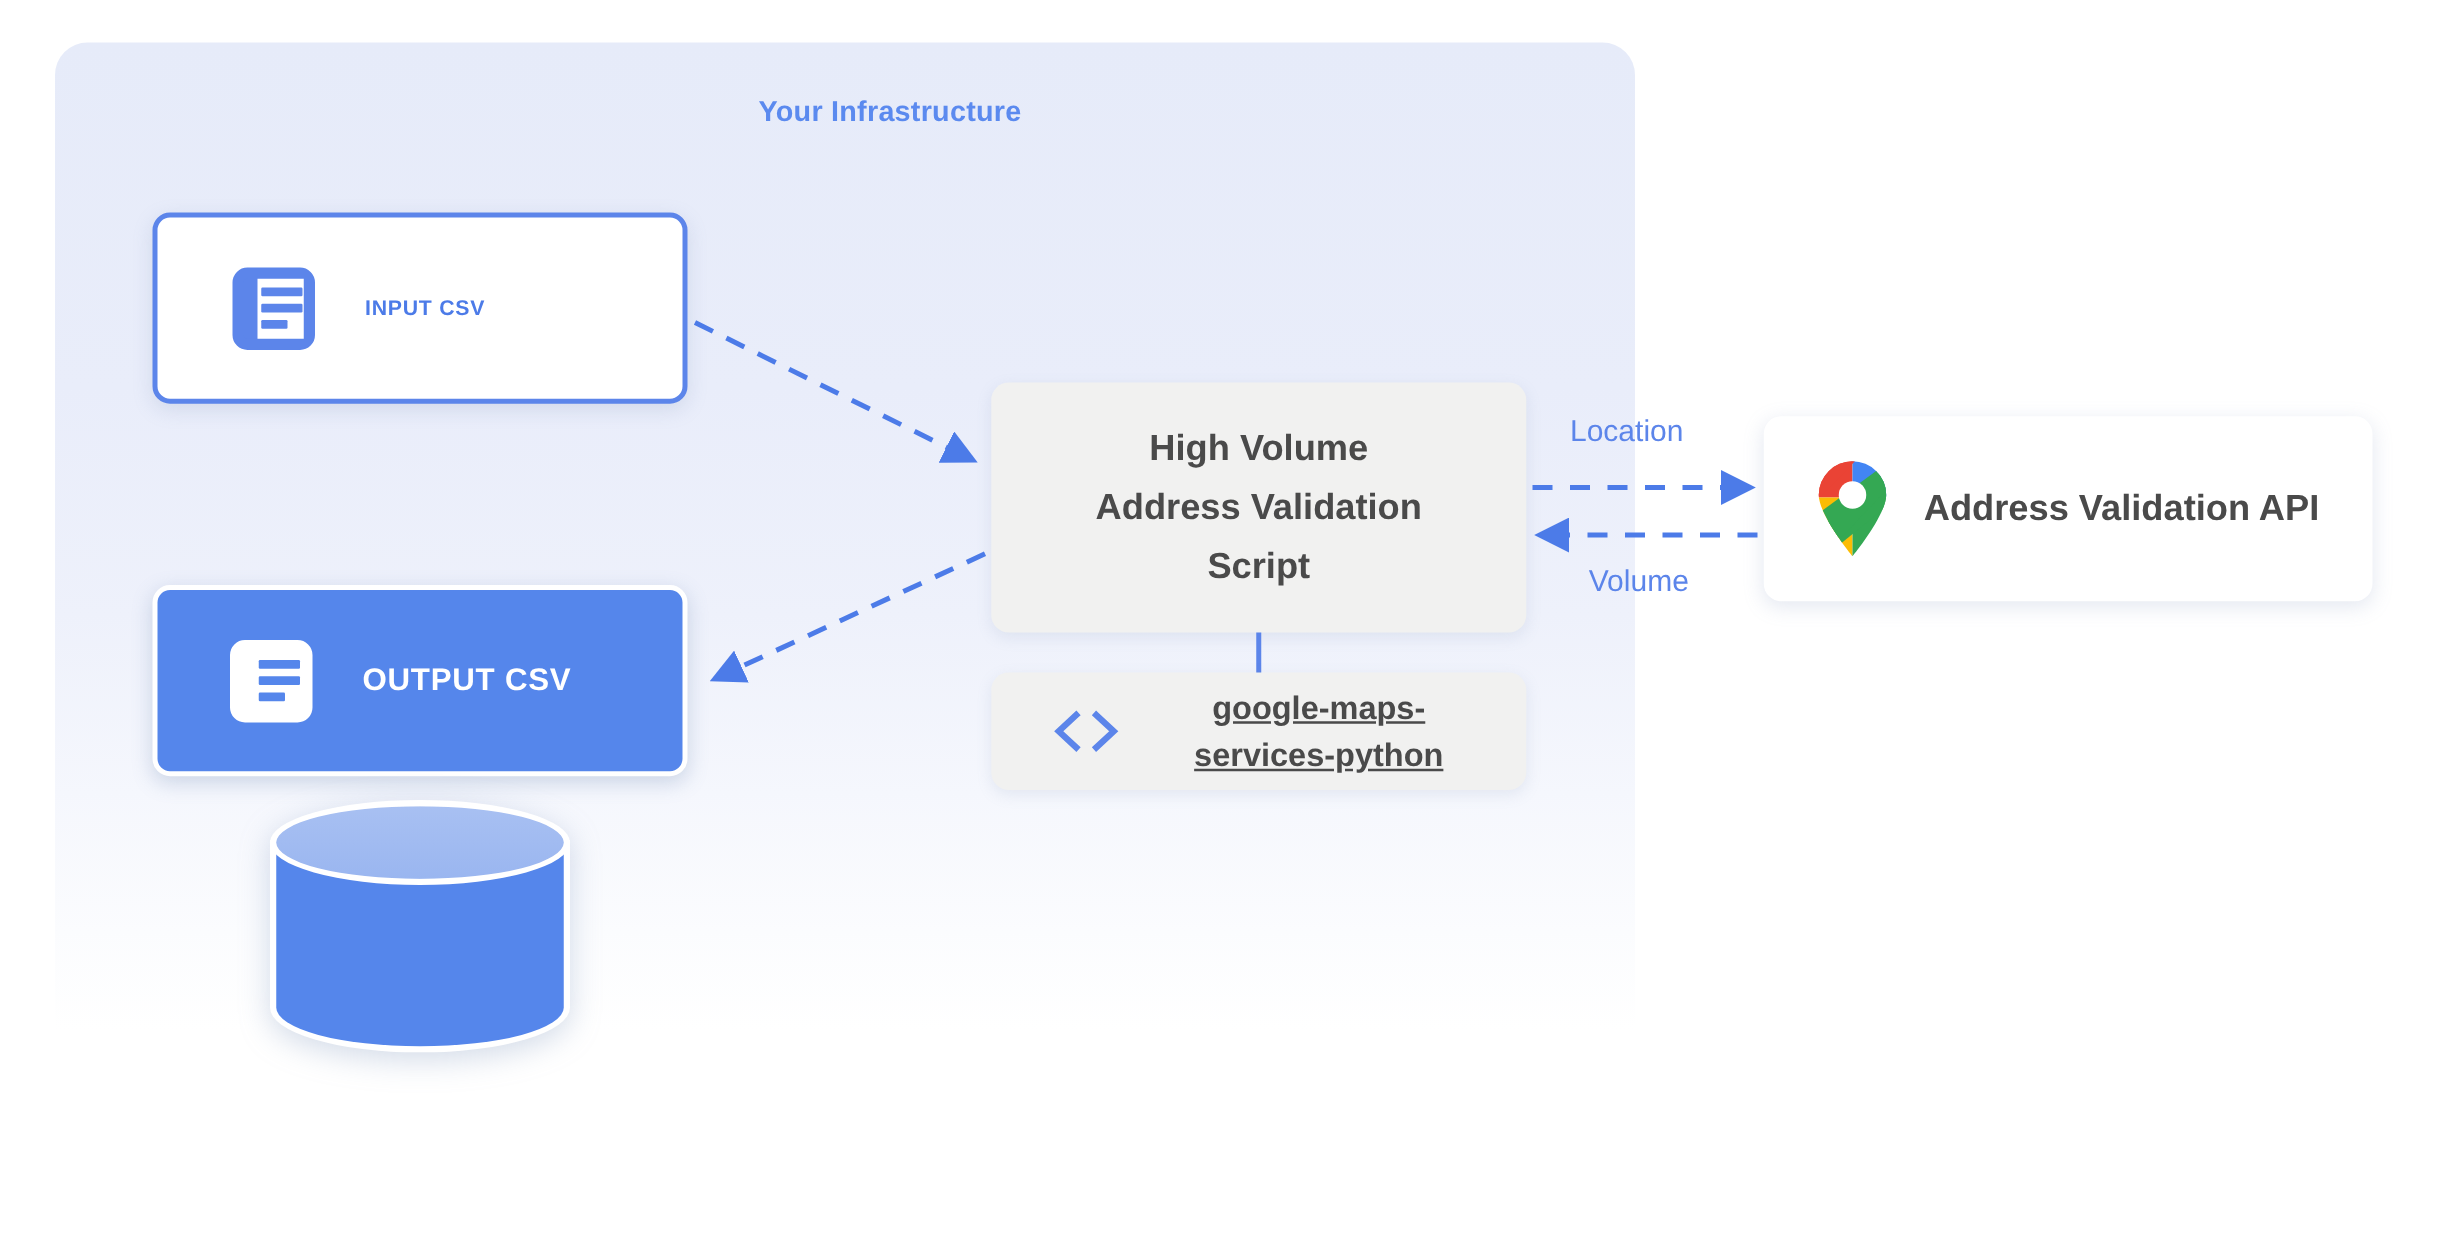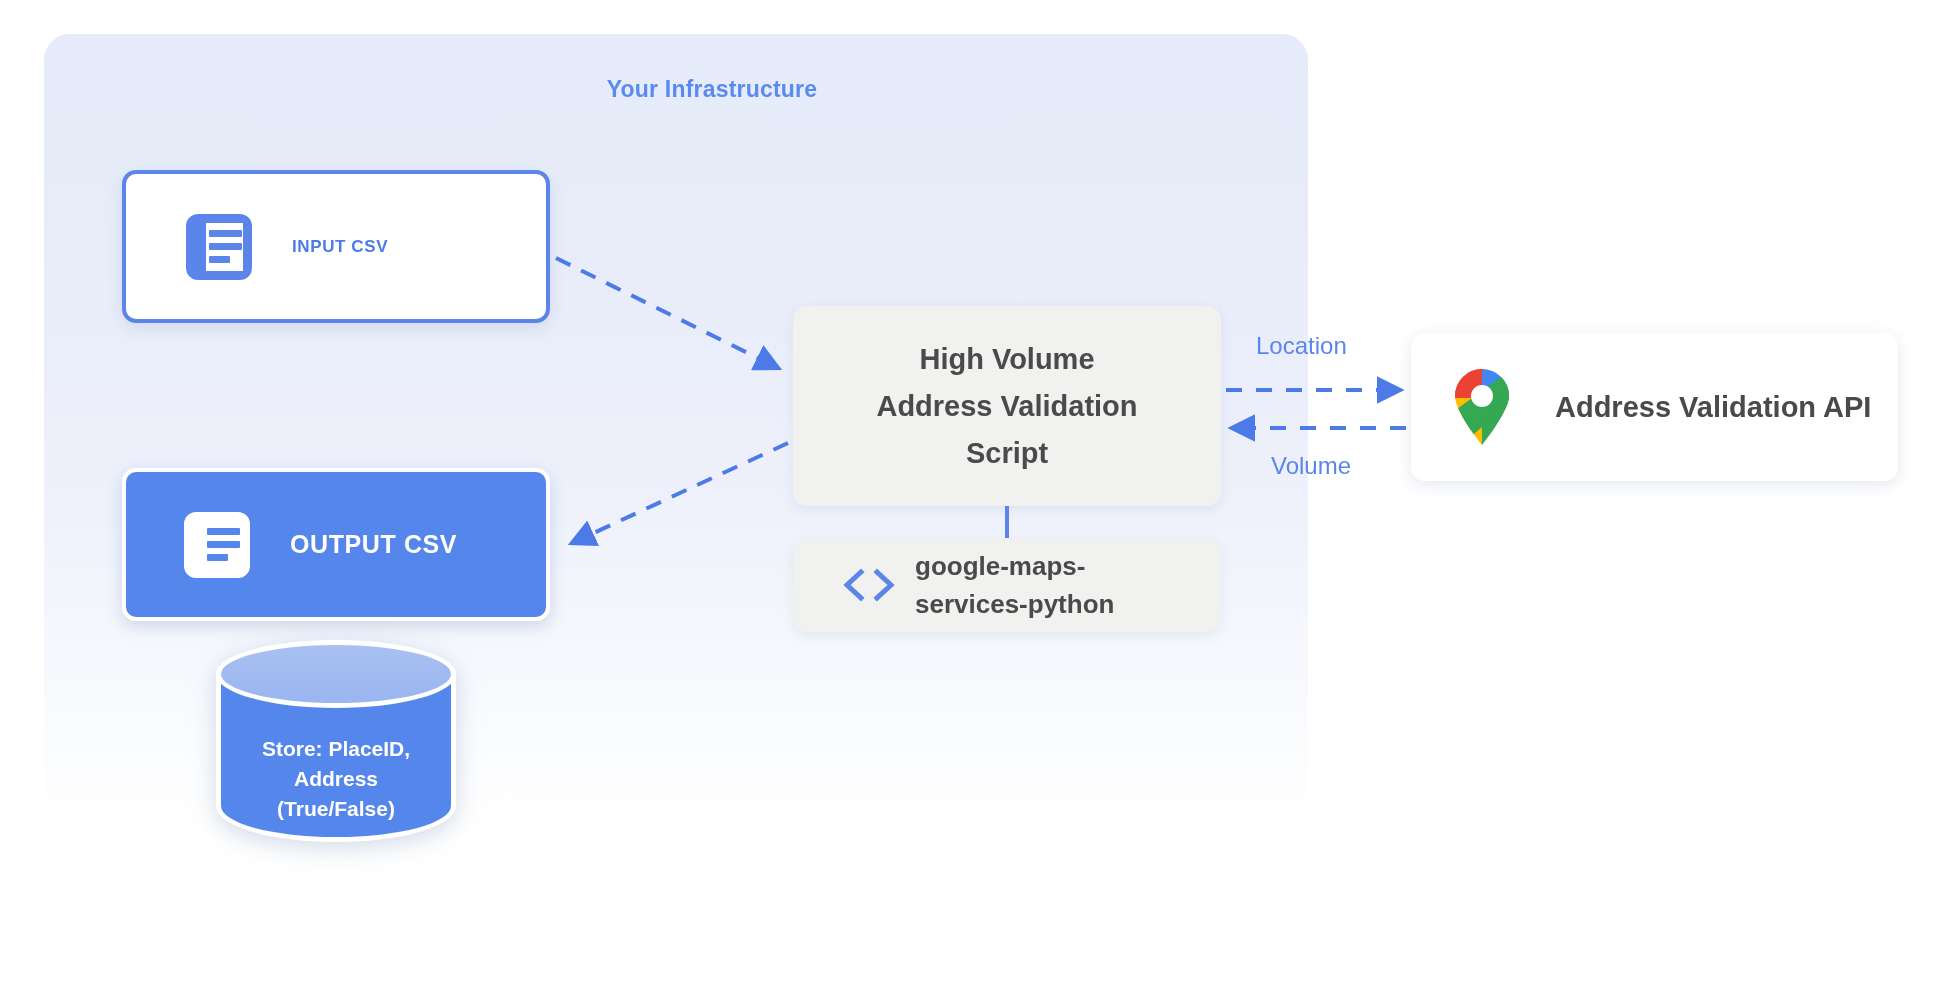--- a/index.html
+++ b/index.html
@@ -215,37 +215,37 @@
     color: #5C85EA;
     display: flex;
     justify-content: center;
   }
   #lib-box .lib-label {
     margin-left: 14px;
     color: #4a4a4a;
     font-size: 26px;
     font-weight: bold;
     line-height: 38px;
-    text-align: left;
+    text-align: center;
     width: 280px;
+    text-decoration: underline;
   }
 
   
   #api-box {
     position: absolute;
     left: 1411px;
     top: 333px;
     width: 487px;
     height: 148px;
     background: #ffffff;
     border-radius: 14px;
     display: flex;
     align-items: center;
     box-shadow: 0 4px 16px rgba(130,150,190,.22);
-    gap: 16px;
   }
   #api-box .api-label {
     margin-left: 26px;
     color: #4a4a4a;
     font-size: 29px;
     font-weight: bold;
   }
   .gmaps-pin { margin-left: 40px; width: 62px; height: 78px; }
 
   
@@ -293,25 +293,20 @@
         <div class="bar w2"></div>
         <div class="bar w3"></div>
       </div>
     </div>
     <div class="card-label">OUTPUT CSV</div>
   </div>
 
   <div id="datastore">
     <div class="cyl-body"></div>
     <div class="cyl-top"></div>
-    <div class="cyl-text">
-      <div>Store: PlaceID,</div>
-      <div>Address</div>
-      <div>(True/False)</div>
-    </div>
   </div>
 
   <div id="script-box">
     <div>High Volume</div>
     <div>Address Validation</div>
     <div>Script</div>
   </div>
   <div id="script-connector"></div>
 
   <div id="lib-box">

